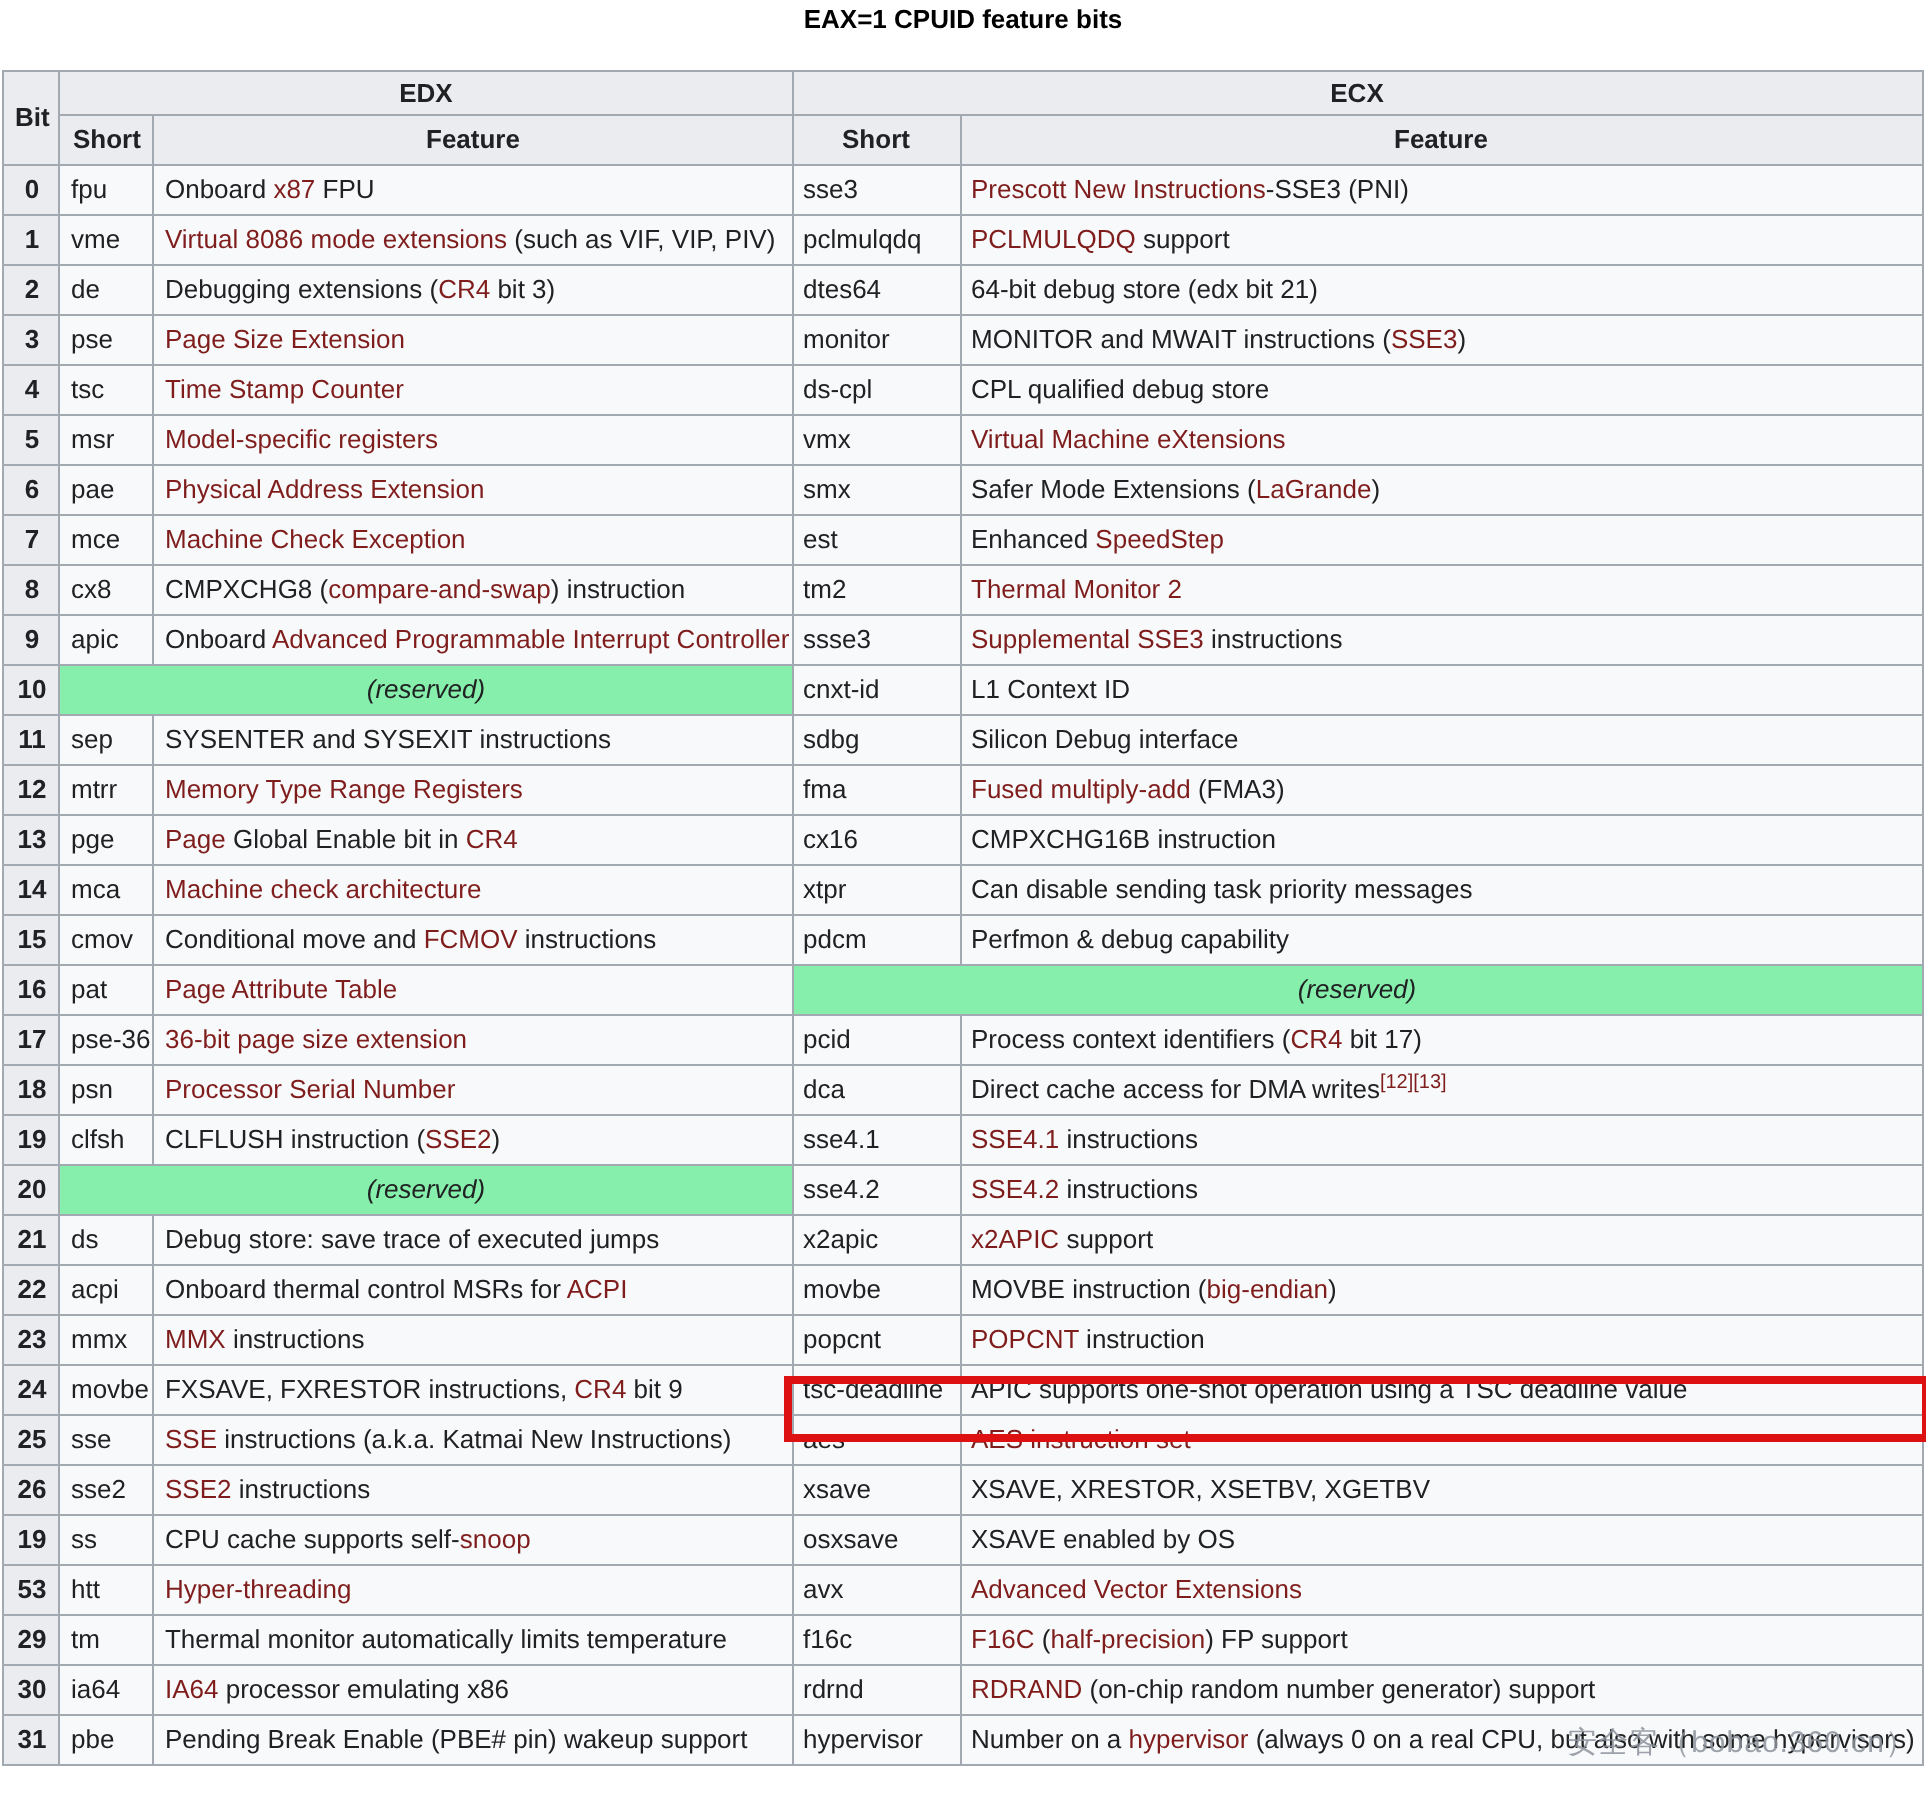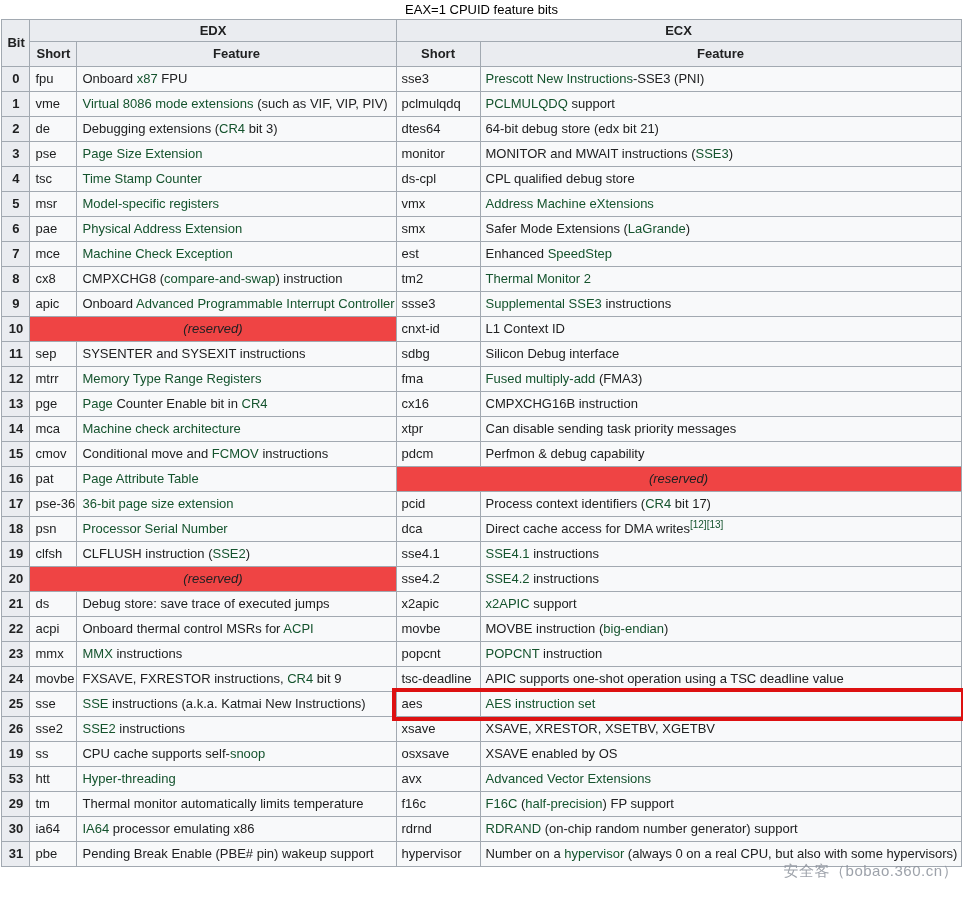--- a/index.html
+++ b/index.html
@@ -7,24 +7,24 @@
   body {
     width: 963px; height: 901px;
     background: #ffffff;
     overflow: hidden;
     position: relative;
     font-family: "Liberation Sans", sans-serif;
   }
   .title {
     text-align: center;
     font-size: 13px;
-    font-weight: normal;
+    font-weight: bold;
     color: #000;
     padding: 2px 0 1px 0;
-    height: 19px;
+    height: 35px;
   }
   table.feat {
     border-collapse: collapse;
     table-layout: fixed;
     width: 959px;
     margin: 0 auto;
     font-size: 13px;
     color: #202122;
   }
   .feat th, .feat td {
@@ -43,25 +43,25 @@
     font-weight: bold;
   }
   .feat td.bit {
     background: #eaecf0;
     font-weight: bold;
     text-align: center;
     padding: 0 3px;
   }
   .feat td.cell { background: #f8f9fa; text-align: left; }
   .feat td.reserved {
-    background: #ef4444;
+    background: #86efac;
     font-style: italic;
     text-align: center;
   }
-  .lnk { color: #14532d; cursor: pointer; }
+  .lnk { color: #7f1d1d; cursor: pointer; }
   sup { font-size: 10px; line-height: 0; vertical-align: super; margin-top: 32px; }
   .hl-box {
     position: absolute;
     border: 4px solid #dd1111;
     pointer-events: none;
     z-index: 5;
   }
   .watermark {
     position: absolute;
     top: 862px;
@@ -133,21 +133,21 @@
         <td class="cell">tsc</td>
         <td class="cell"><span class="lnk">Time Stamp Counter</span></td>
         <td class="cell">ds-cpl</td>
         <td class="cell"><span>CPL qualified debug store</span></td>
       </tr>
       <tr>
         <td class="bit">5</td>
         <td class="cell">msr</td>
         <td class="cell"><span class="lnk">Model-specific registers</span></td>
         <td class="cell">vmx</td>
-        <td class="cell"><span class="lnk">Address Machine eXtensions</span></td>
+        <td class="cell"><span class="lnk">Virtual Machine eXtensions</span></td>
       </tr>
       <tr>
         <td class="bit">6</td>
         <td class="cell">pae</td>
         <td class="cell"><span class="lnk">Physical Address Extension</span></td>
         <td class="cell">smx</td>
         <td class="cell"><span>Safer Mode Extensions (</span><span class="lnk">LaGrande</span><span>)</span></td>
       </tr>
       <tr>
         <td class="bit">7</td>
@@ -186,21 +186,21 @@
       <tr>
         <td class="bit">12</td>
         <td class="cell">mtrr</td>
         <td class="cell"><span class="lnk">Memory Type Range Registers</span></td>
         <td class="cell">fma</td>
         <td class="cell"><span class="lnk">Fused multiply-add</span><span> (FMA3)</span></td>
       </tr>
       <tr>
         <td class="bit">13</td>
         <td class="cell">pge</td>
-        <td class="cell"><span class="lnk">Page</span><span> Counter Enable bit in </span><span class="lnk">CR4</span></td>
+        <td class="cell"><span class="lnk">Page</span><span> Global Enable bit in </span><span class="lnk">CR4</span></td>
         <td class="cell">cx16</td>
         <td class="cell"><span>CMPXCHG16B instruction</span></td>
       </tr>
       <tr>
         <td class="bit">14</td>
         <td class="cell">mca</td>
         <td class="cell"><span class="lnk">Machine check architecture</span></td>
         <td class="cell">xtpr</td>
         <td class="cell"><span>Can disable sending task priority messages</span></td>
       </tr>

